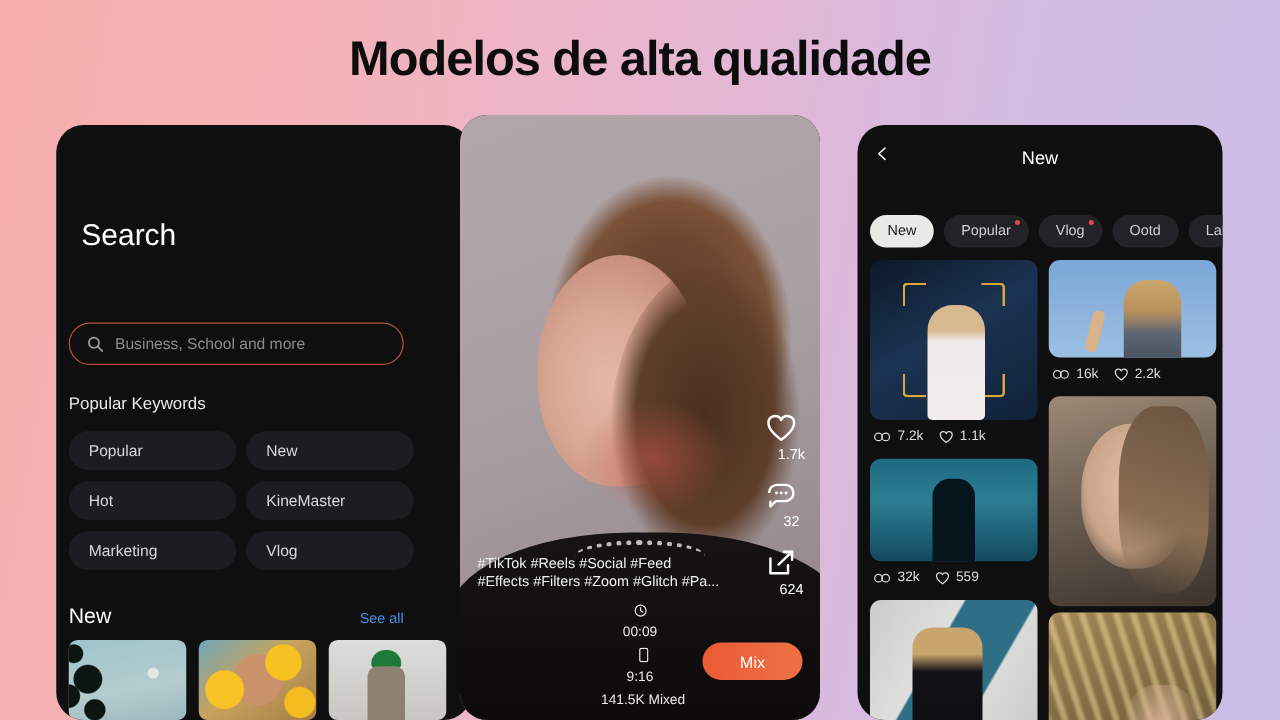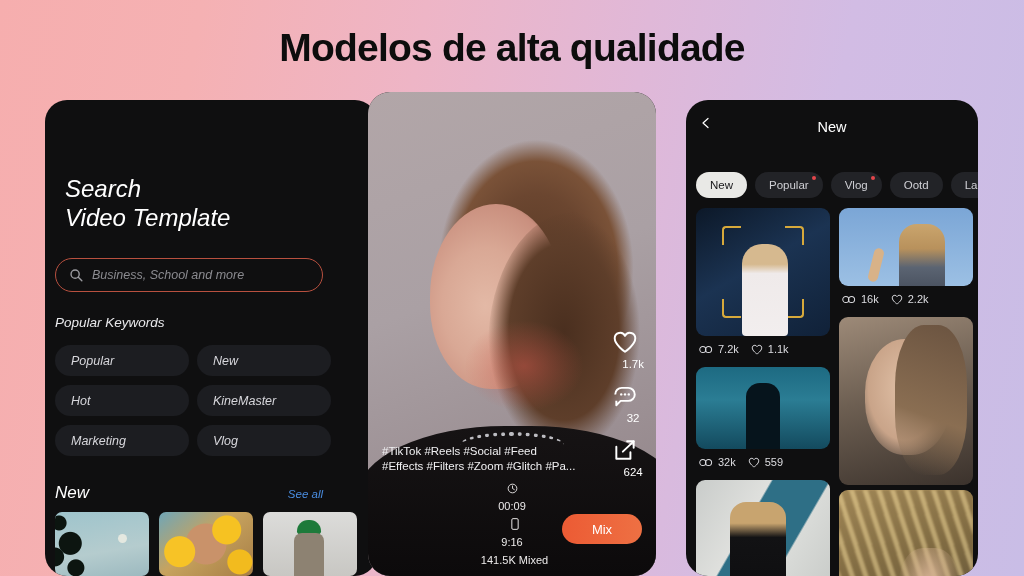--- a/index.html
+++ b/index.html
@@ -23,21 +23,21 @@
 
   
   .phone {
     position: absolute;
     background: #0f0f10;
     border-radius: 22px;
     overflow: hidden;
   }
 
   
-  #phone1 { left: 45px; top: 100px; width: 332px; height: 476px; font-style: italic; }
+  #phone1 { left: 45px; top: 100px; width: 332px; height: 476px; }
   .p1-title {
     position: absolute; left: 20px; top: 74px;
     color: #ffffff; font-size: 24px; line-height: 29px; font-weight: 400;
   }
   .searchbox {
     position: absolute; left: 10px; top: 158px; width: 268px; height: 34px;
     border: 1.6px solid #b8503f; border-radius: 18px;
     display: flex; align-items: center; padding-left: 13px; gap: 9px;
   }
   .searchbox .mag { width: 14px; height: 14px; flex: 0 0 auto; }
@@ -244,21 +244,20 @@
 </style>
 </head>
 <body>
 
 <div class="headline">Modelos de alta qualidade</div>
 
 <div class="phone" id="phone1">
 
   <div class="p1-title">
     <div>Search</div>
-    <div>Video Template</div>
   </div>
 
   <div class="searchbox">
     <svg class="mag" viewBox="0 0 24 24" fill="none" stroke="#9b9ba0" stroke-width="2.4">
       <circle cx="10.5" cy="10.5" r="7"></circle>
         <line x1="16" y1="16" x2="22" y2="22" stroke-linecap="round"></line>
     </svg>
     <span class="ph">Business, School and more</span>
   </div>
 

